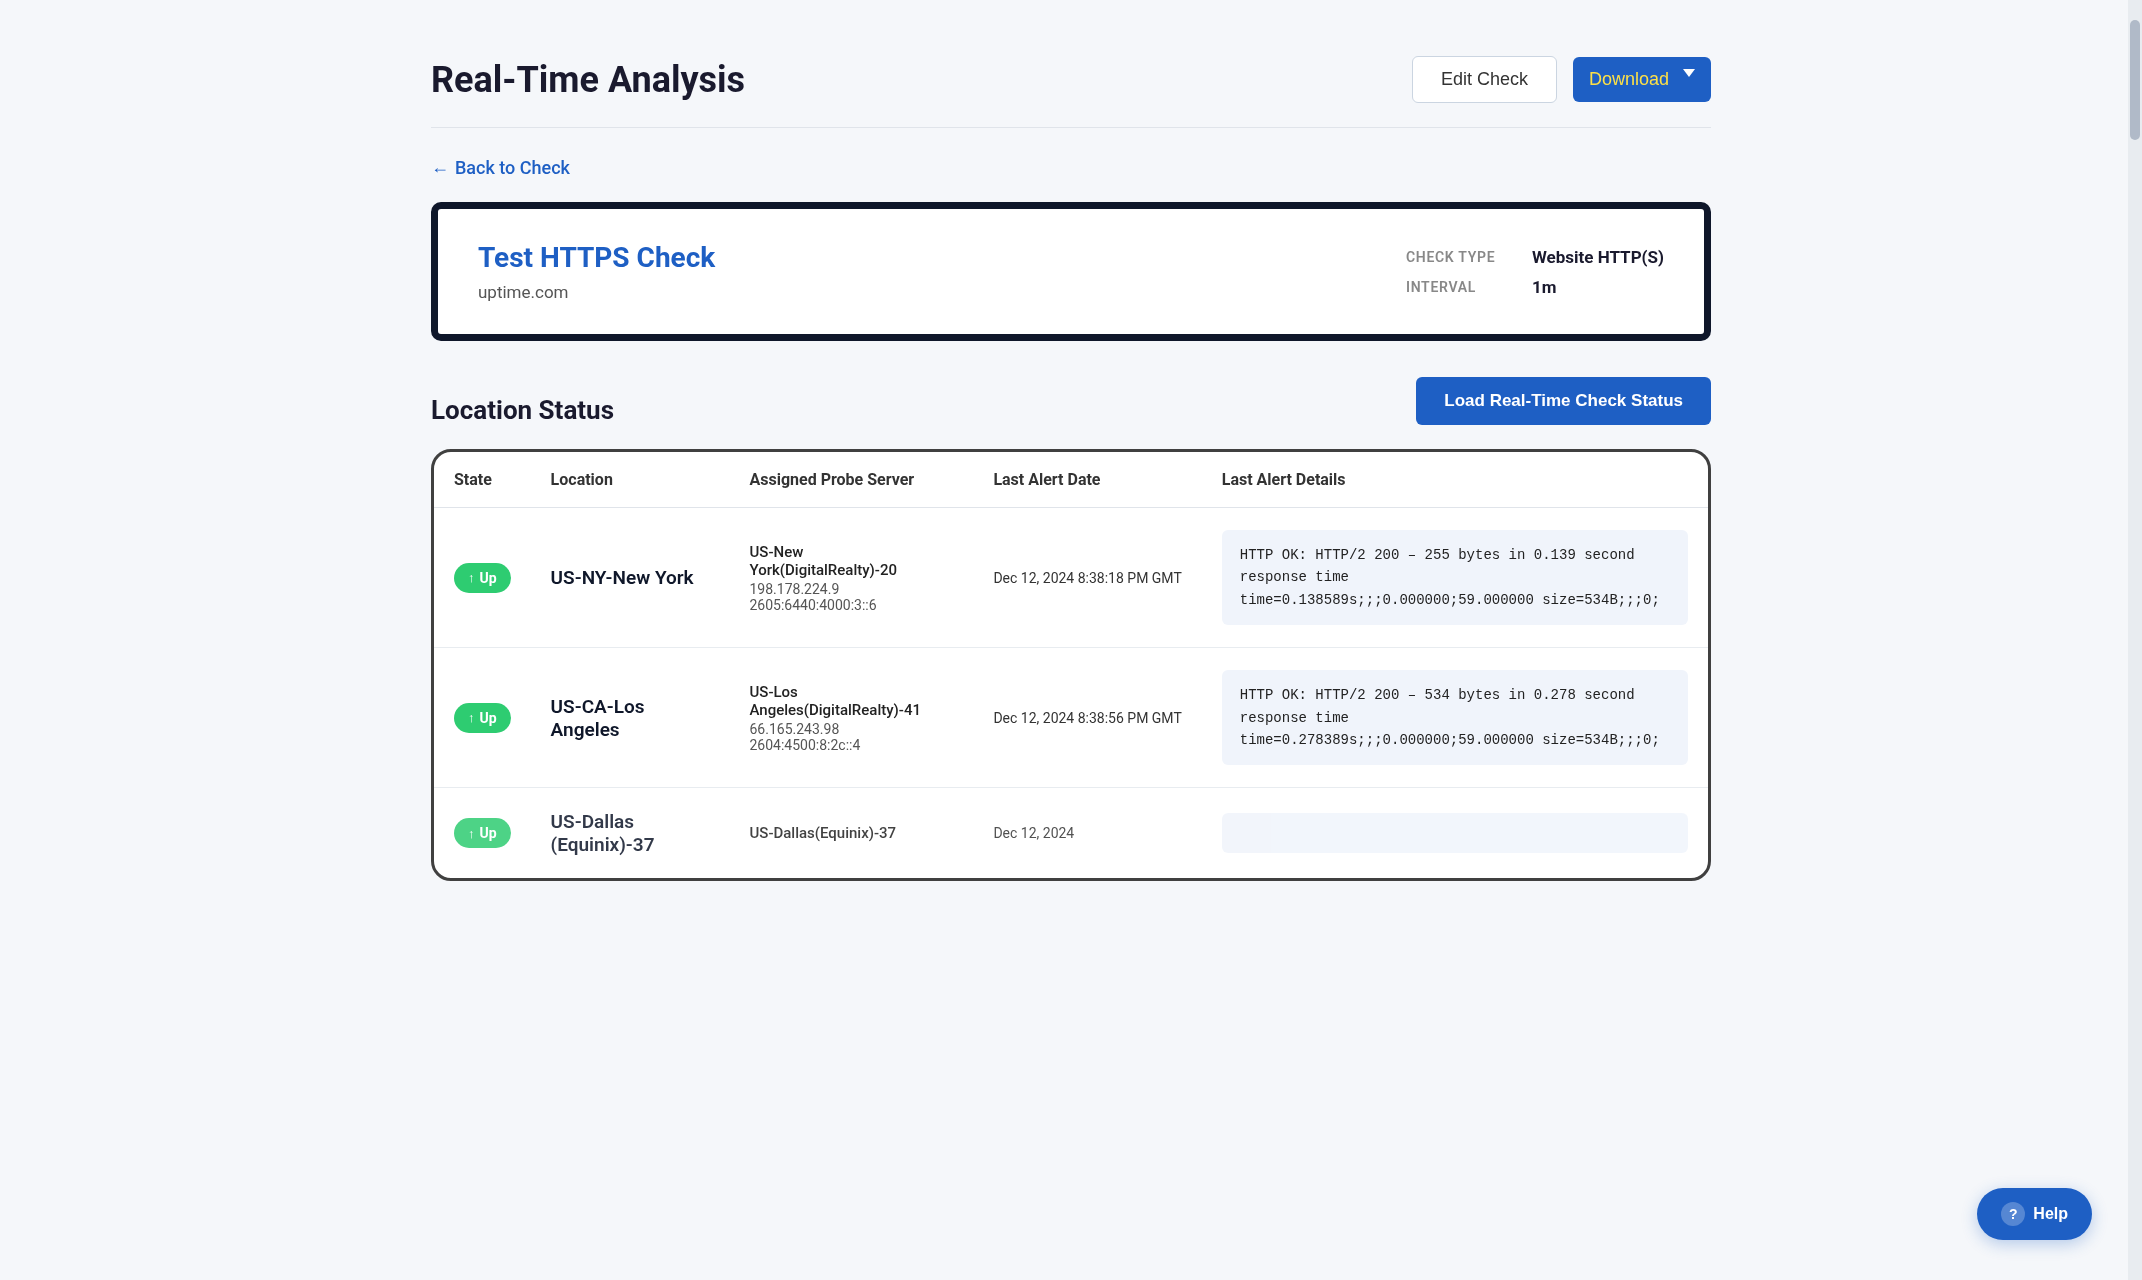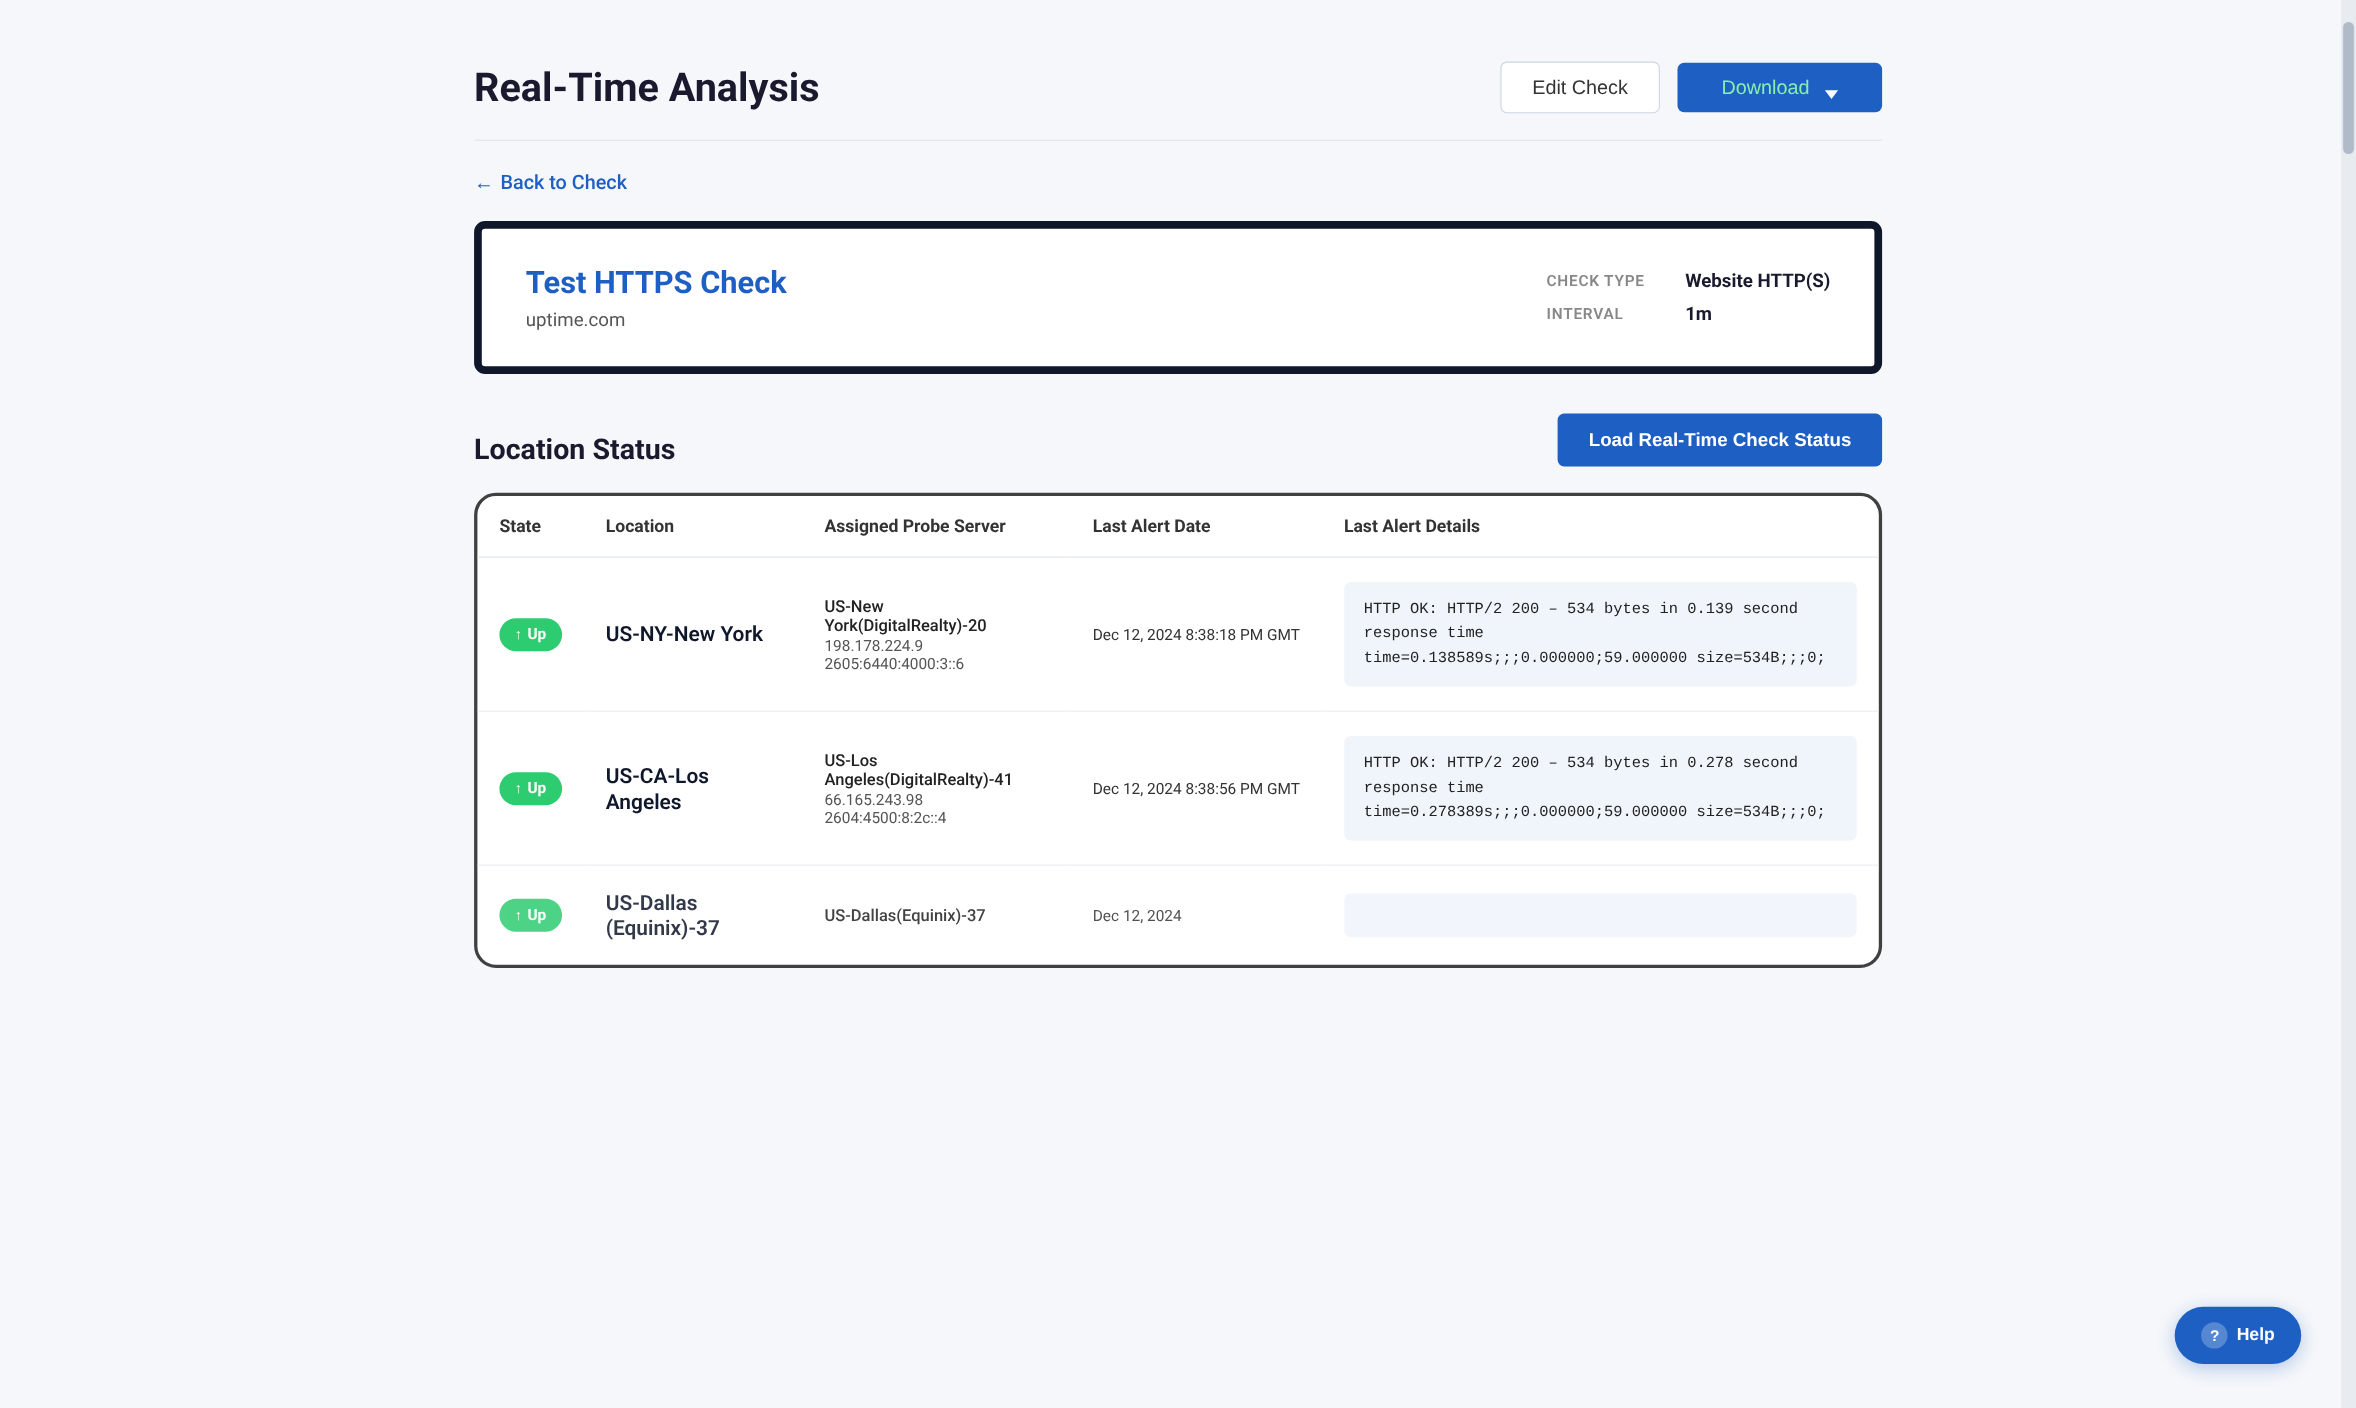--- a/index.html
+++ b/index.html
@@ -41,29 +41,29 @@
       background: #fff;
       color: #333;
       font-size: 18px;
       padding: 12px 28px;
       border-radius: 6px;
       cursor: pointer;
       font-weight: 500;
     }
     .btn-download {
       background: #1e5fc4;
-      color: #86efac;
+      color: #fde047;
       font-size: 18px;
-      padding: 12px 40px;
+      padding: 12px 16px;
       border-radius: 6px;
       cursor: pointer;
       border: none;
       font-weight: 500;
       display: flex;
-      align-items: flex-end;
+      align-items: flex-start;
       gap: 10px;
     }
     .chevron-down {
       display: inline-block;
       width: 0;
       height: 0;
       border-left: 6px solid transparent;
       border-right: 6px solid transparent;
       border-top: 8px solid #fff;
       margin-left: 4px;
@@ -355,21 +355,21 @@
       <td>
         <div class="probe-name">US-New York(DigitalRealty)-20</div>
         <div class="probe-ip">198.178.224.9</div>
         <div class="probe-ipv6">2605:6440:4000:3::6</div>
       </td>
       <td>
         <span class="last-alert-date">Dec 12, 2024 8:38:18 PM GMT</span>
       </td>
       <td>
         <div class="alert-details-box">
-          <div>HTTP OK: HTTP/2 200 – 534 bytes in 0.139 second response time</div>
+          <div>HTTP OK: HTTP/2 200 – 255 bytes in 0.139 second response time</div>
           <div>time=0.138589s;;;0.000000;59.000000 size=534B;;;0;</div>
         </div>
       </td>
     </tr>
           <tr>
       <td>
         <span class="badge-up">
           <span class="badge-up-arrow">↑</span>
           Up
         </span>

